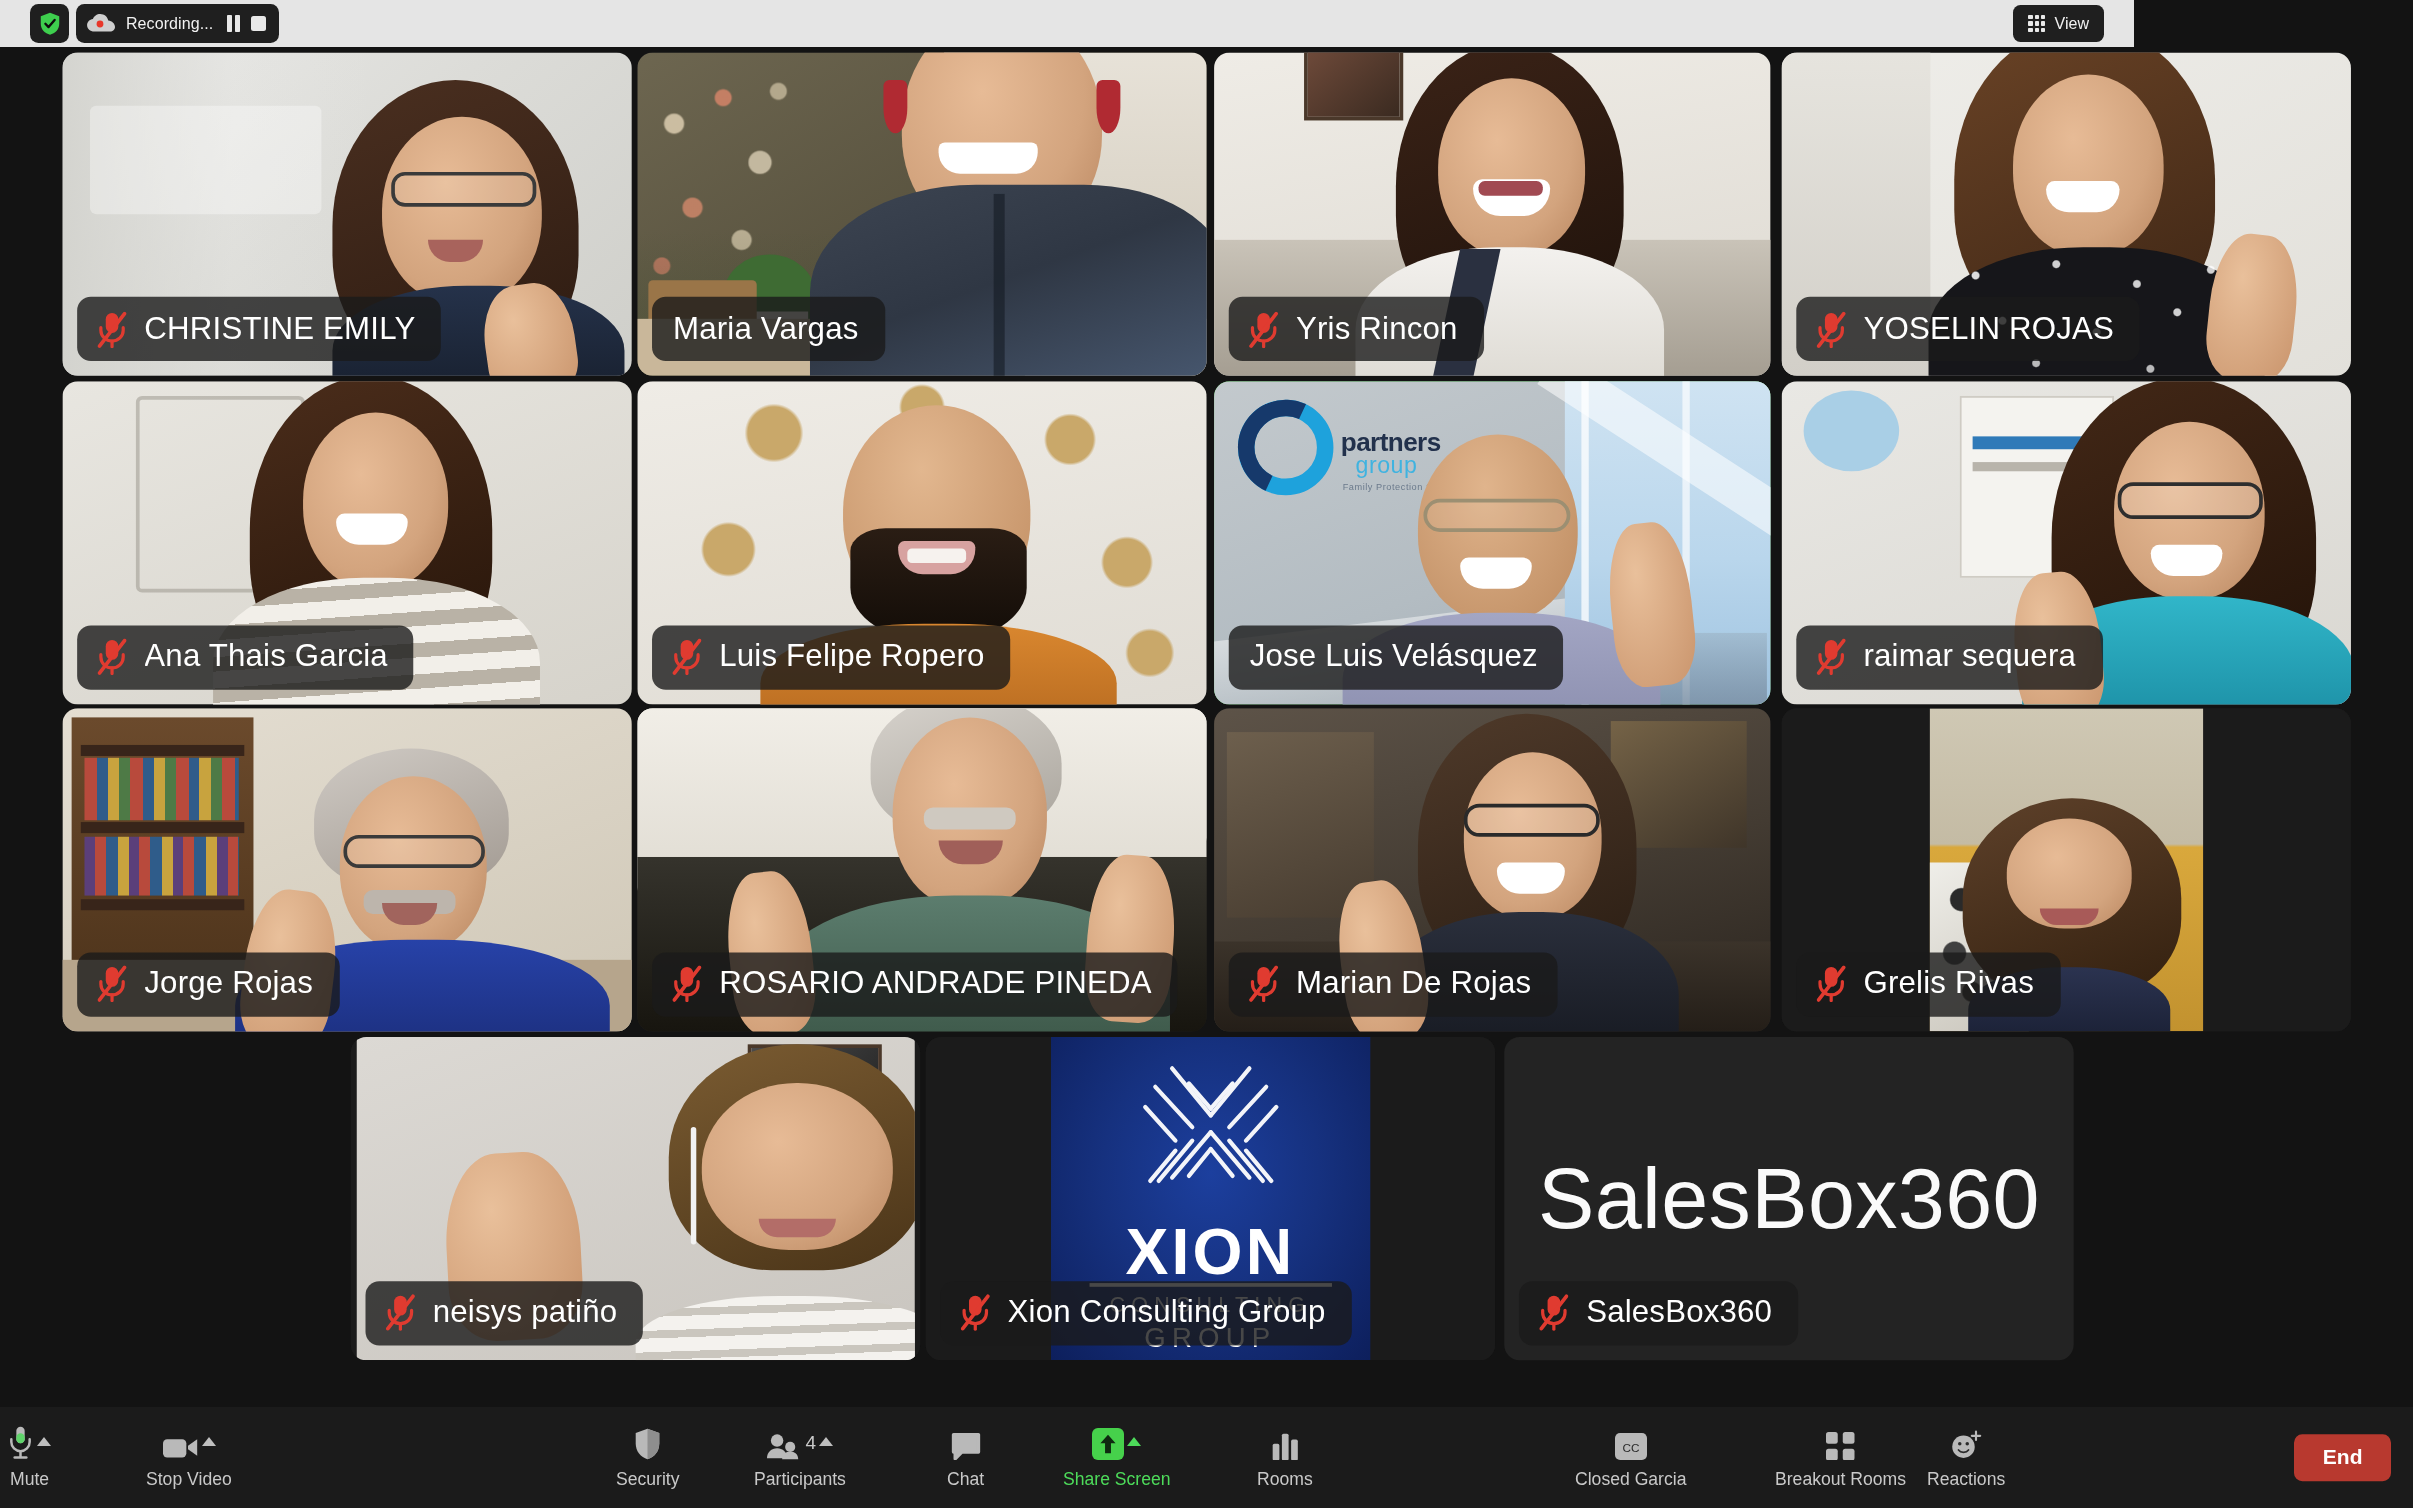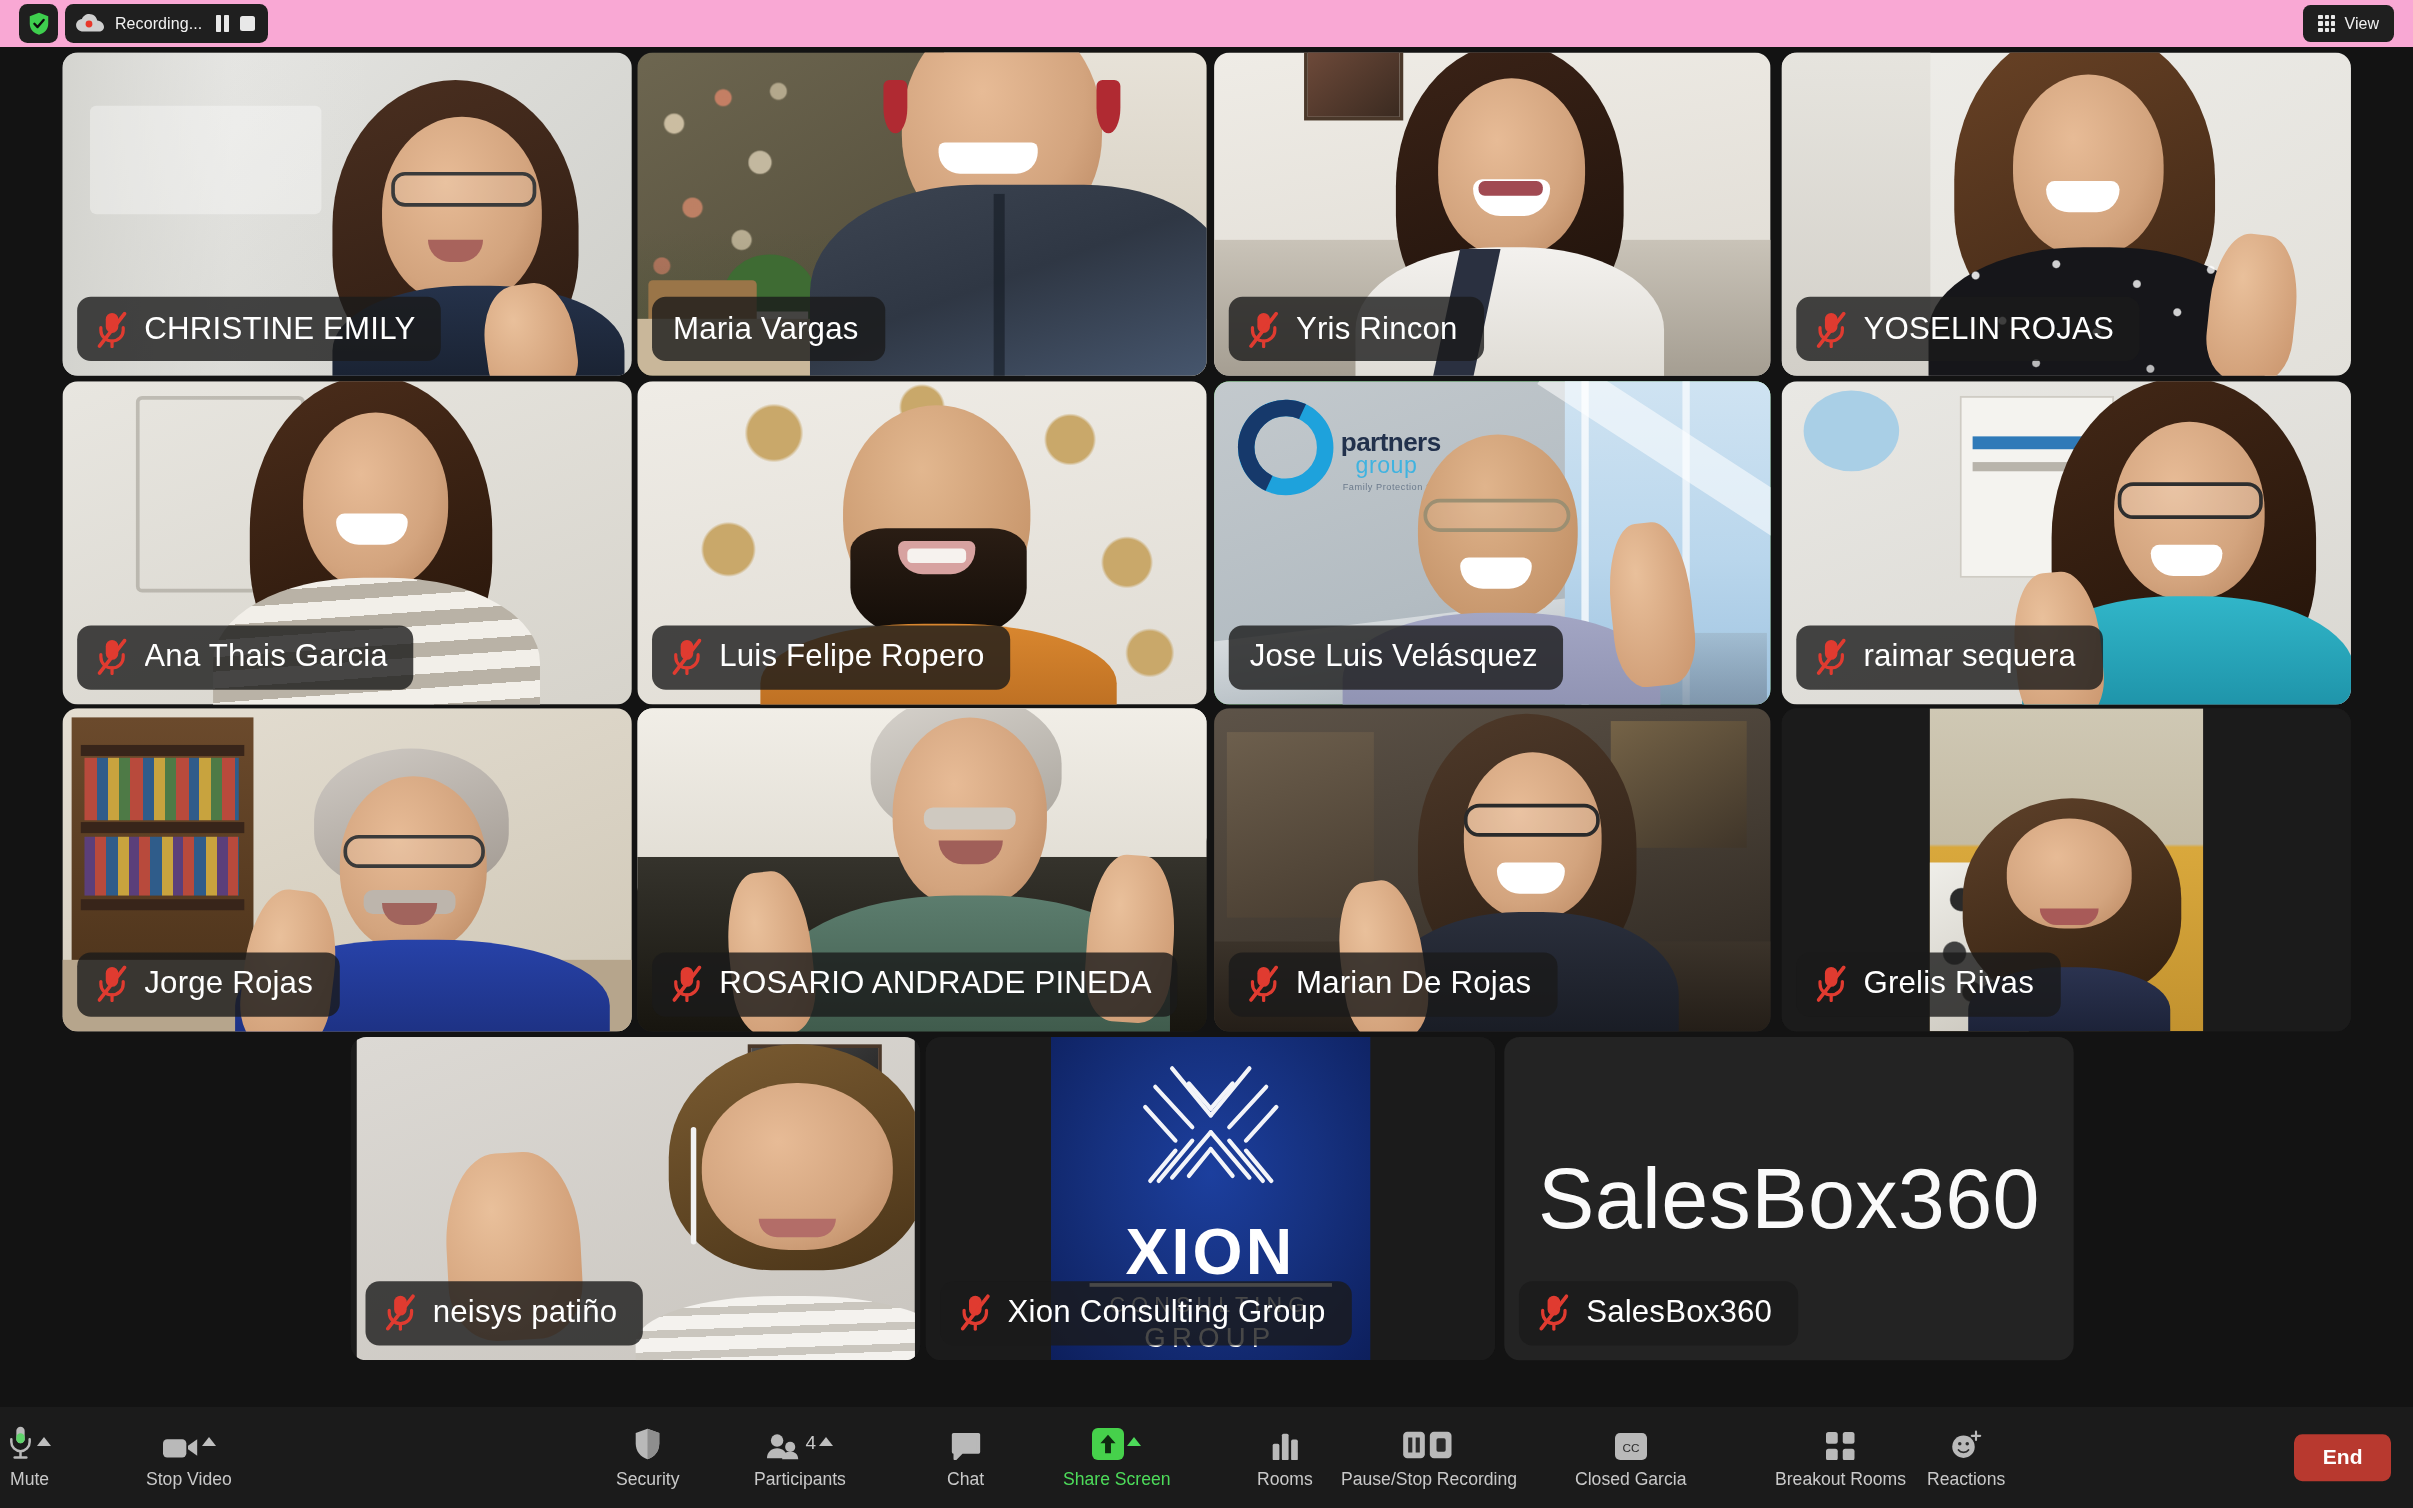--- a/index.html
+++ b/index.html
@@ -9,27 +9,27 @@
     height: 1508px;
     background: #131313;
     font-family: "Liberation Sans", sans-serif;
     overflow: hidden;
   }
 
   
   .topbar {
     position: absolute;
     top: 0; left: 0;
-    width: 2413px;
+    width: 2134px;
     height: 47px;
-    background: #f9a8d4;
+    background: #e5e5e5;
     display: flex;
     align-items: center;
     justify-content: space-between;
-    padding: 0 19px;
+    padding: 0 30px;
     z-index: 50;
   }
   .topbar-left { display: flex; align-items: center; gap: 6.7px; }
 
   .shield-badge {
     width: 39px; height: 39px;
     background: #1f1f1f;
     border-radius: 8.4px;
     display: flex; align-items: center; justify-content: center;
   }
@@ -777,32 +777,20 @@
     <span class="tb-ico">
       <svg width="28.5" height="28.5" viewBox="0 0 34 34">
         <rect x="2" y="14" width="8" height="20" rx="2" fill="#b9b9b9"></rect>
         <rect x="13" y="2" width="8" height="32" rx="2" fill="#b9b9b9"></rect>
         <rect x="24" y="9" width="8" height="25" rx="2" fill="#b9b9b9"></rect>
       </svg>
     </span>
     <span class="tb-label">Rooms</span>
   </div>
 
-  <div class="tb-item" style="position:absolute;left:1341px">
-    <span class="tb-ico">
-      <svg width="52" height="30" viewBox="0 0 62 36">
-        <rect x="0" y="2" width="26" height="32" rx="5" fill="#b9b9b9"></rect>
-        <rect x="6" y="9" width="5" height="18" fill="#2a2a2a"></rect>
-        <rect x="15" y="9" width="5" height="18" fill="#2a2a2a"></rect>
-        <rect x="32" y="2" width="26" height="32" rx="5" fill="#b9b9b9"></rect>
-        <rect x="40" y="10" width="11" height="16" rx="2" fill="#2a2a2a"></rect>
-      </svg>
-    </span>
-    <span class="tb-label">Pause/Stop Recording</span>
-  </div>
 
   <div class="tb-item" style="position:absolute;left:1575px">
     <span class="tb-ico">
       <svg width="32" height="27" viewBox="0 0 38 32">
         <rect x="0" y="0" width="38" height="32" rx="6" fill="#b9b9b9"></rect>
         <text x="19" y="22" text-anchor="middle" font-family="Liberation Sans, sans-serif" font-size="14" fill="#2a2a2a">CC</text>
       </svg>
     </span>
     <span class="tb-label">Closed Garcia</span>
   </div>

